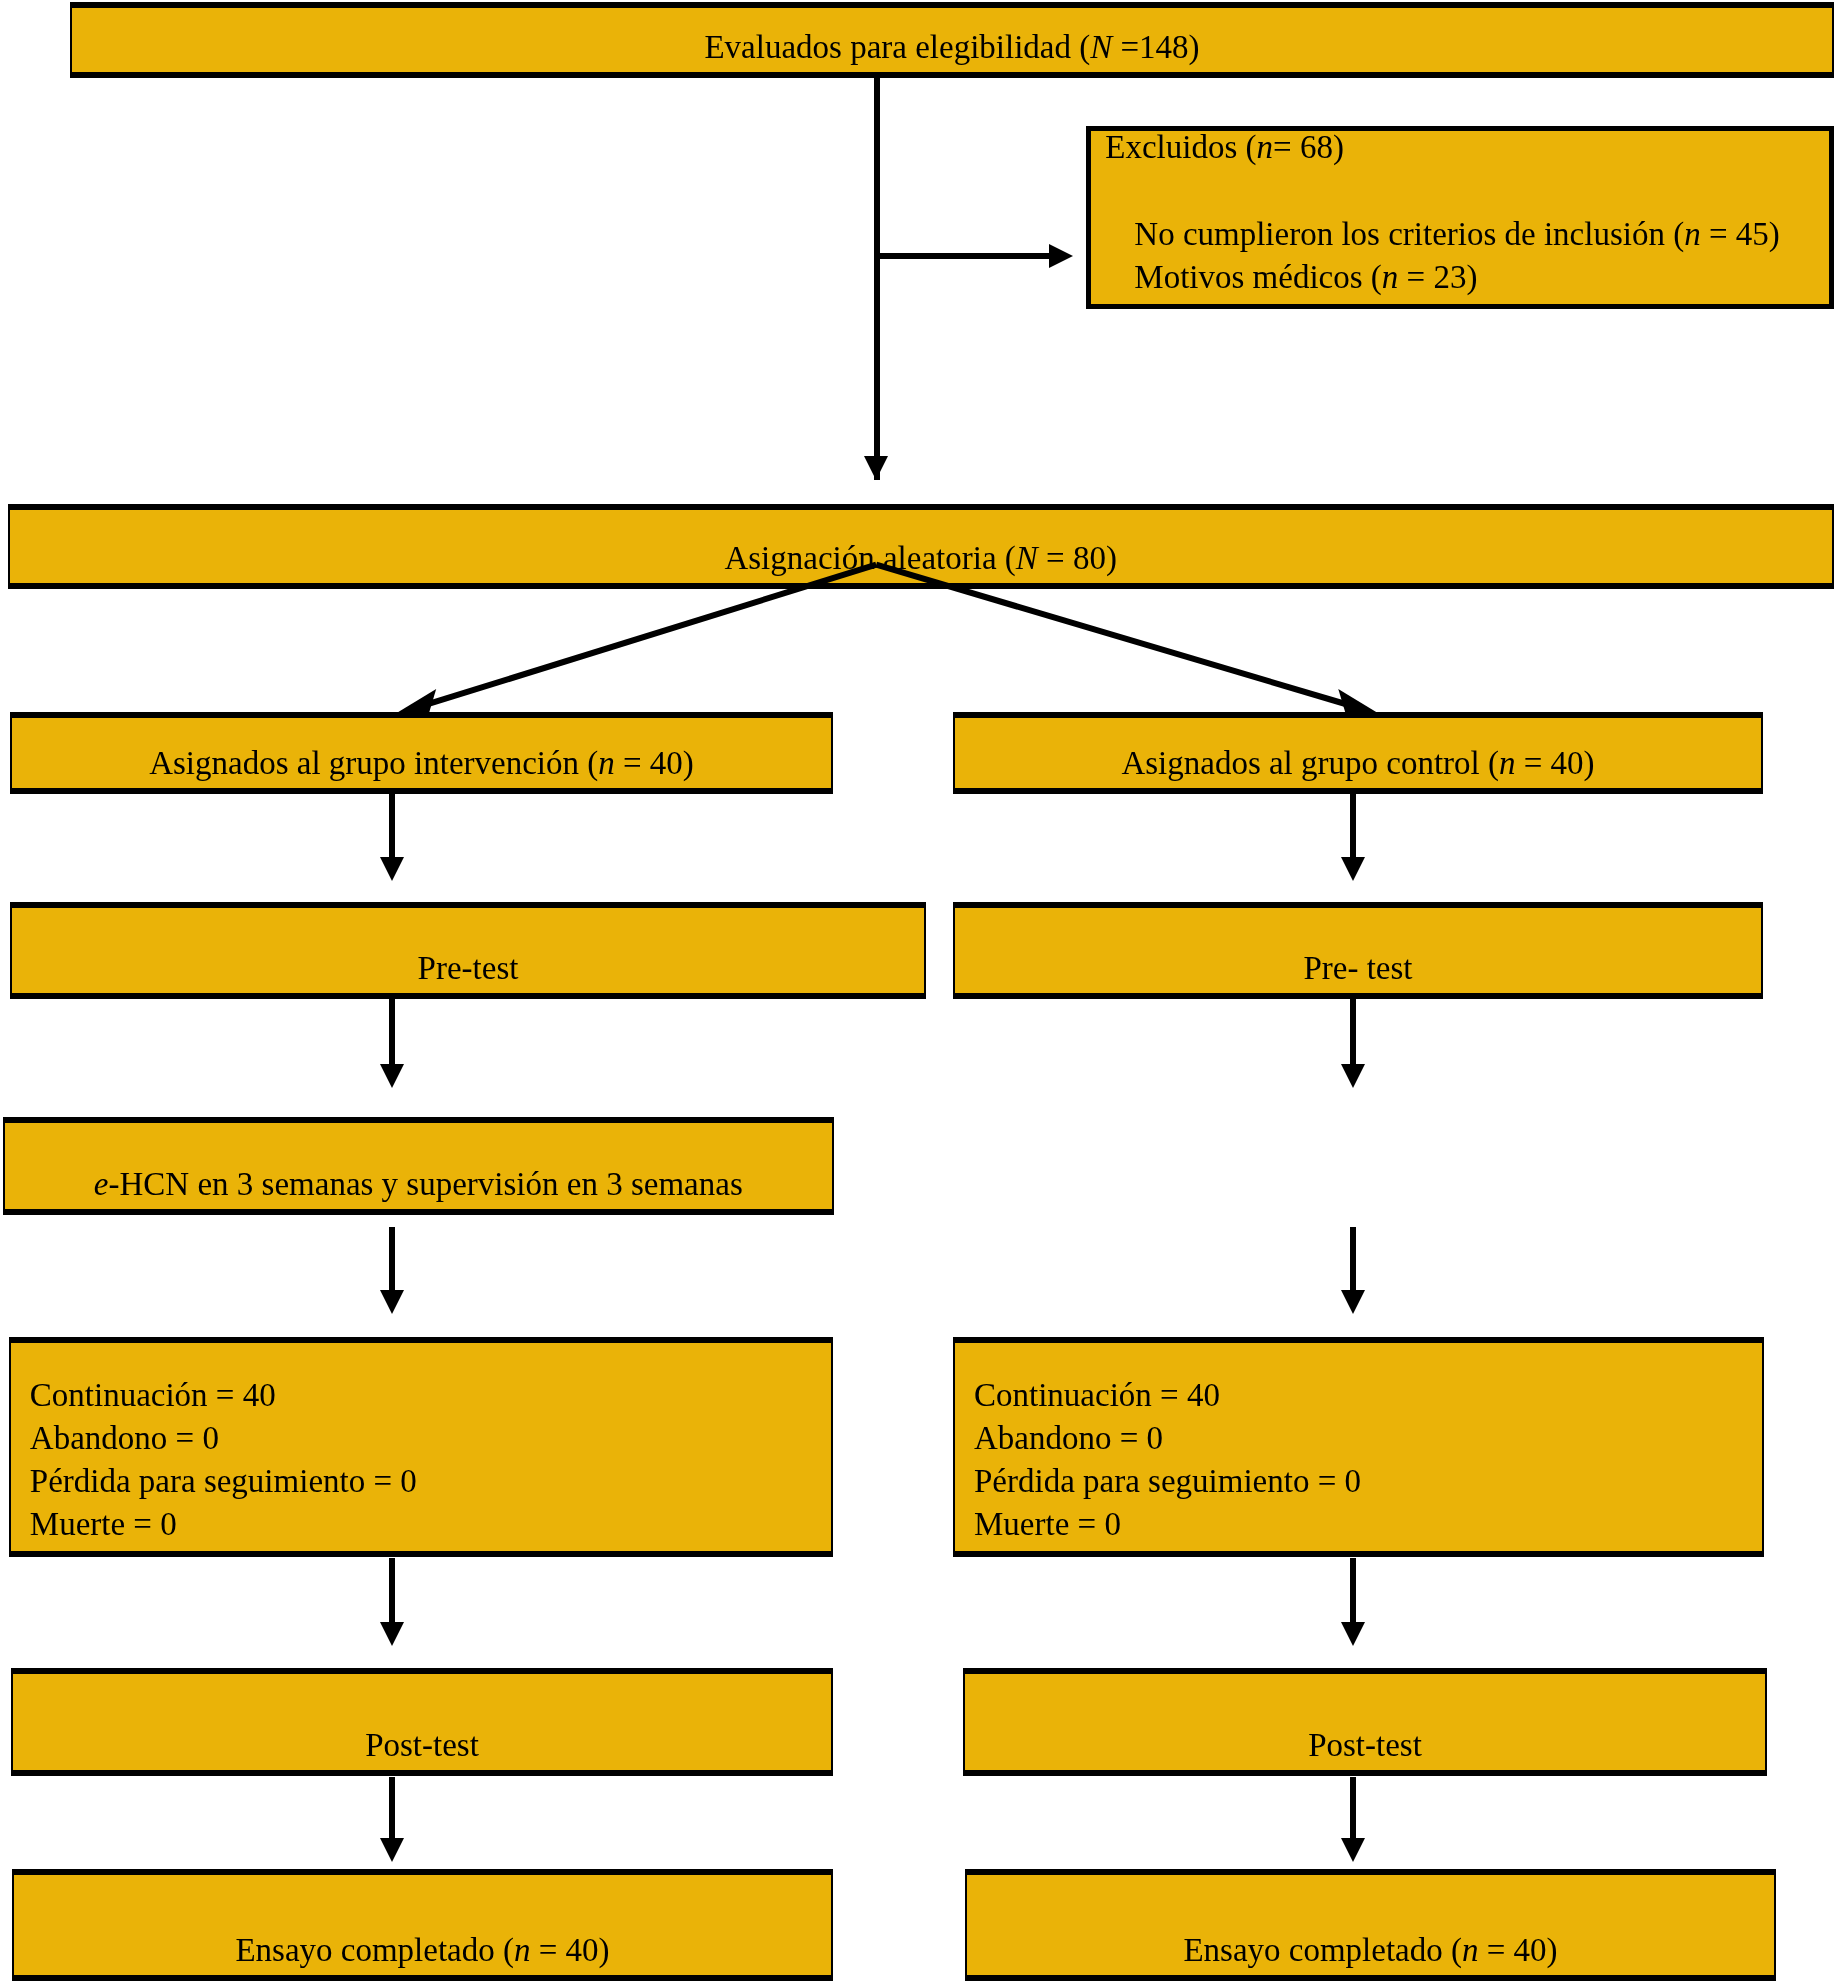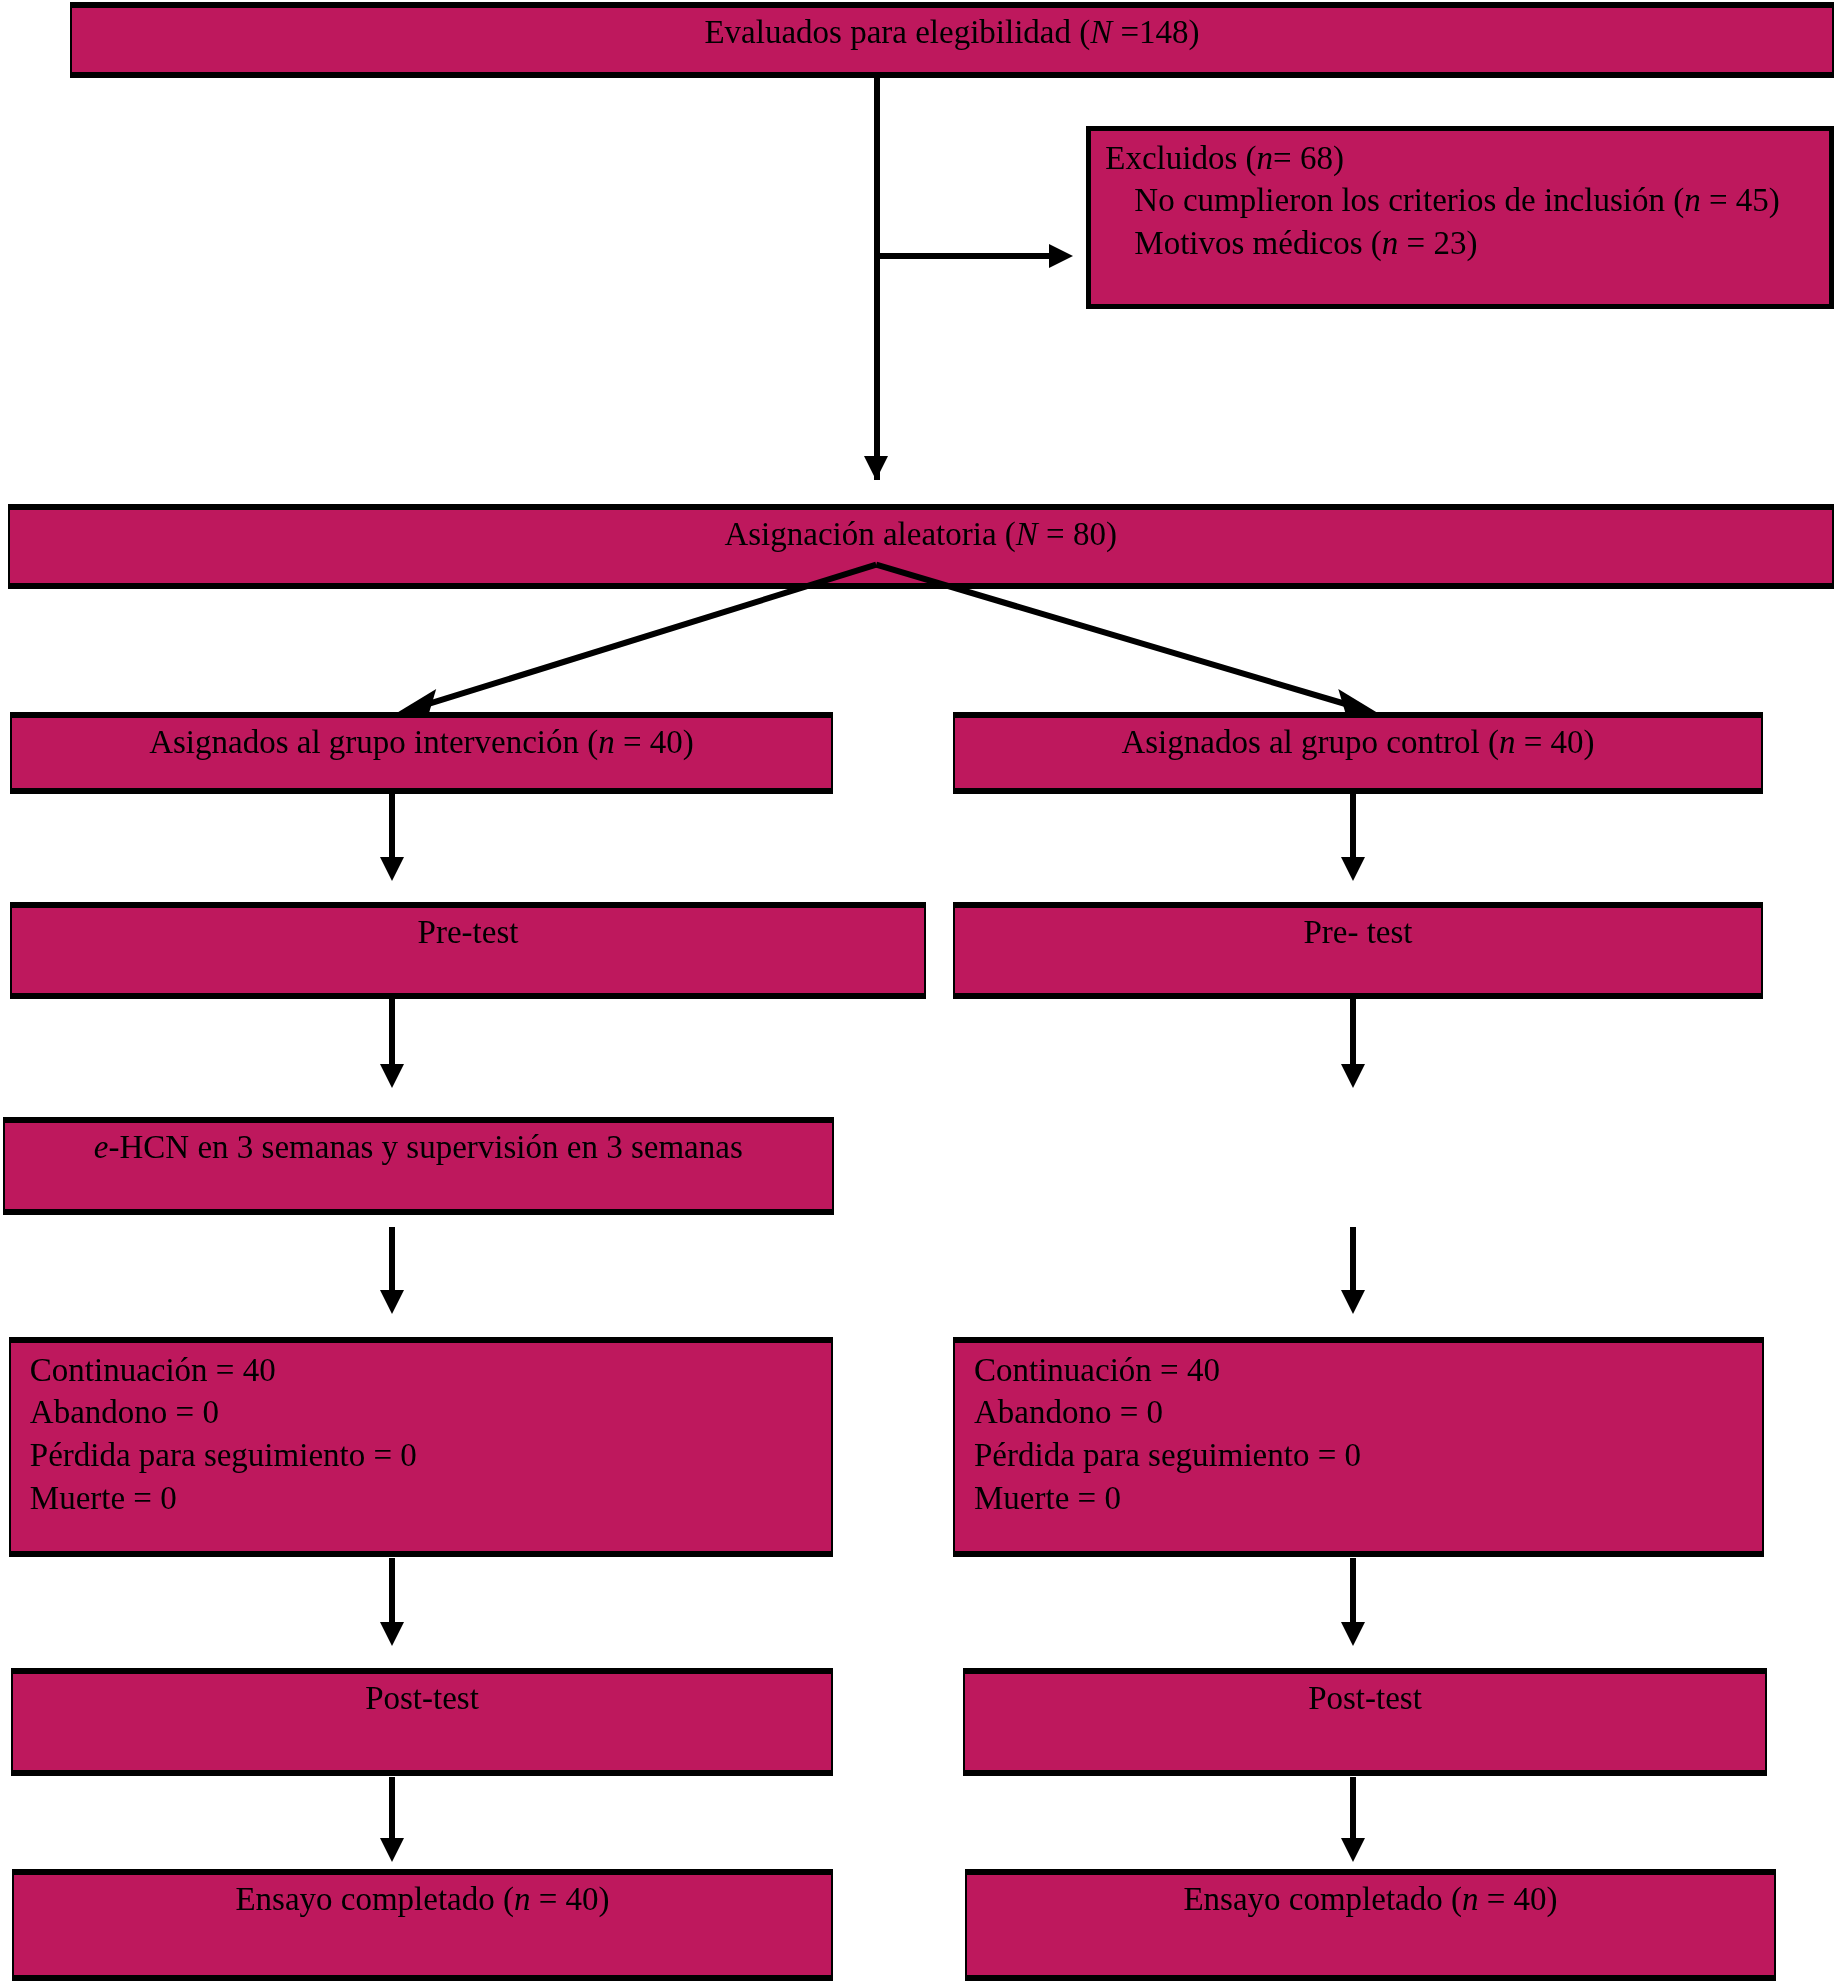--- a/index.html
+++ b/index.html
@@ -14,23 +14,23 @@
     height: 1985px;
     background: #ffffff;
     font-family: "Liberation Serif", "DejaVu Serif", serif;
     color: #000000;
     overflow: hidden;
   }
   .box {
     position: absolute;
     box-sizing: border-box;
     border: 2.8px solid #000000;
-    background: #be185d;
+    background: #eab308;
     display: flex;
-    align-items: flex-start;
+    align-items: flex-end;
     justify-content: center;
     text-align: center;
     line-height: 1.30;
     font-size: 33px;
     padding: 3.3px 12px;
   }
   .box.thick-h {
     border-top-width: 6px;
     border-bottom-width: 6px;
   }
@@ -40,20 +40,21 @@
   }
   .box .inner {
     width: 100%;
   }
   .box .line {
     display: block;
     white-space: nowrap;
   }
   .box .line.wrap {
     white-space: normal;
+    margin-top: 44px;
   }
   .indent {
     display: block;
     padding-left: 29px;
   }
   i.var {
     font-style: italic;
   }
   
   .vline {

